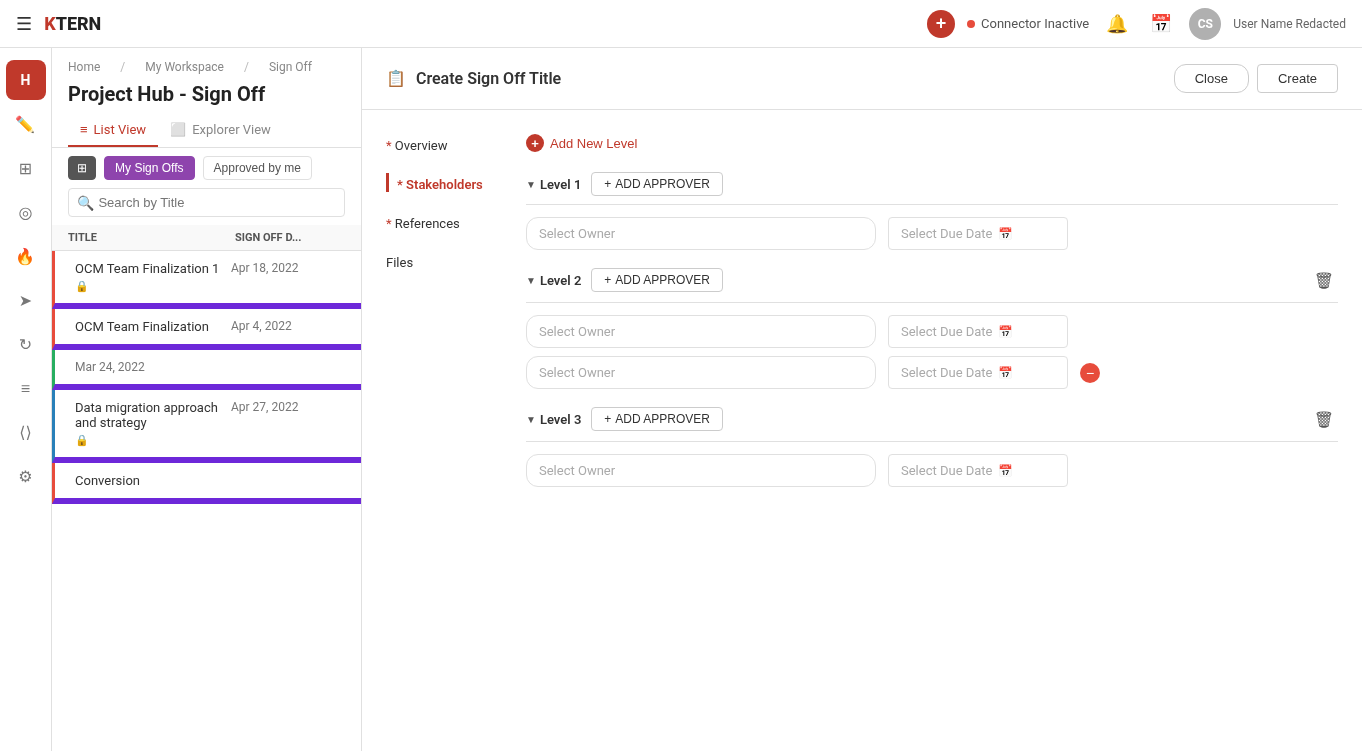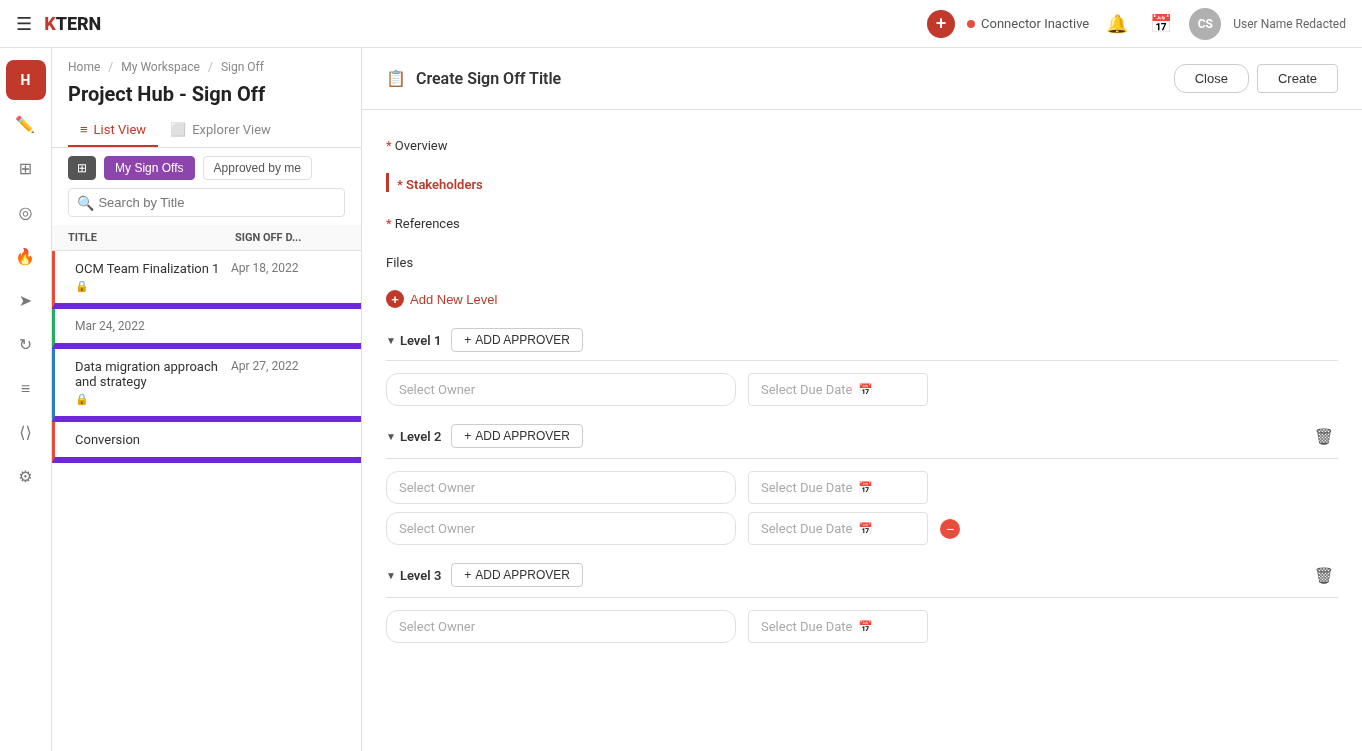--- a/index.html
+++ b/index.html
@@ -34,21 +34,21 @@
     .main-content {
       margin-top: 48px; margin-left: 52px;
       display: flex; height: calc(100vh - 48px);
     }
 
     
     .left-panel {
       width: 310px; background: #fff; border-right: 1px solid #e0e0e0;
       display: flex; flex-direction: column; overflow: hidden; flex-shrink: 0;
     }
-    .breadcrumb { padding: 12px 16px 4px; font-size: 12px; color: #888; display: flex; align-items: center; gap: 8px; }
+    .breadcrumb { padding: 12px 16px 4px; font-size: 12px; color: #888; display: flex; align-items: center; gap: 20px; }
     .breadcrumb a { color: #888; text-decoration: none; cursor: pointer; }
     .breadcrumb-sep { color: #bbb; }
     .panel-title { padding: 4px 16px 8px; font-size: 20px; font-weight: 700; color: #222; }
     .panel-tabs { display: flex; border-bottom: 1px solid #e0e0e0; padding: 0 16px; }
     .panel-tab { padding: 8px 12px; font-size: 13px; cursor: pointer; color: #888; border-bottom: 2px solid transparent; display: flex; align-items: center; gap: 6px; }
     .panel-tab.active { color: #c0392b; border-bottom-color: #c0392b; }
     .panel-filters { padding: 8px 16px; display: flex; gap: 8px; flex-wrap: wrap; }
     .filter-btn { display: flex; align-items: center; gap: 4px; padding: 4px 10px; border-radius: 4px; font-size: 12px; cursor: pointer; border: 1px solid #e0e0e0; background: #fff; color: #555; }
     .filter-btn.active { background: #8e44ad; color: #fff; border-color: #8e44ad; }
     .filter-btn.outline { background: #fff; color: #555; }
@@ -74,21 +74,21 @@
       padding: 16px 24px; border-bottom: 1px solid #e0e0e0;
       position: sticky; top: 0; background: #fff; z-index: 10;
     }
     .modal-title-row { display: flex; align-items: center; gap: 10px; }
     .modal-title-icon { font-size: 16px; }
     .modal-title-text { font-size: 16px; font-weight: 600; color: #333; }
     .modal-actions { display: flex; gap: 8px; }
     .btn-close { padding: 6px 20px; border: 1px solid #ccc; background: #fff; border-radius: 12px; cursor: pointer; font-size: 13px; color: #333; }
     .btn-create { padding: 6px 20px; border: 1px solid #ccc; background: #fff; border-radius: 4px; cursor: pointer; font-size: 13px; color: #333; }
 
-    .modal-body { padding: 24px; display: flex; flex-direction: column; }
+    .modal-body { padding: 24px; display: flex; }
     .modal-sidebar { width: 140px; flex-shrink: 0; padding-right: 16px; }
     .modal-section-label { font-size: 13px; color: #333; margin-bottom: 20px; padding-top: 4px; }
     .required { color: #c0392b; }
     .modal-content { flex: 1; }
 
     
     .add-level-btn { display: flex; align-items: center; gap: 6px; color: #c0392b; font-size: 13px; cursor: pointer; margin-bottom: 20px; background: none; border: none; padding: 0; }
     .add-level-btn .plus-circle { width: 18px; height: 18px; border-radius: 50%; background: #c0392b; color: #fff; display: flex; align-items: center; justify-content: center; font-size: 13px; font-weight: bold; flex-shrink: 0; }
 
     
@@ -180,20 +180,24 @@
     </div>
     <div class="table-header">
       <span>Title</span>
       <span>Sign Off D...</span>
     </div>
     <div class="sign-off-list">
       <div class="sign-off-item red-border">
         <div class="item-title">OCM Team Finalization 1 <span class="lock-icon">🔒</span></div>
         <div class="item-date">Apr 18, 2022</div>
       </div>
+      <div class="sign-off-item red-border">
+        <div class="item-title">OCM Team Finalization</div>
+        <div class="item-date">Apr 4, 2022</div>
+      </div>
       <div class="sign-off-item green-border">
         <div class="item-date">Mar 24, 2022</div>
       </div>
       <div class="sign-off-item blue-border">
         <div class="item-title">Data migration approach and strategy <span class="lock-icon">🔒</span></div>
         <div class="item-date">Apr 27, 2022</div>
       </div>
       <div class="sign-off-item red-border">
         <div class="item-title">Conversion</div>
         <div class="item-date"></div>

